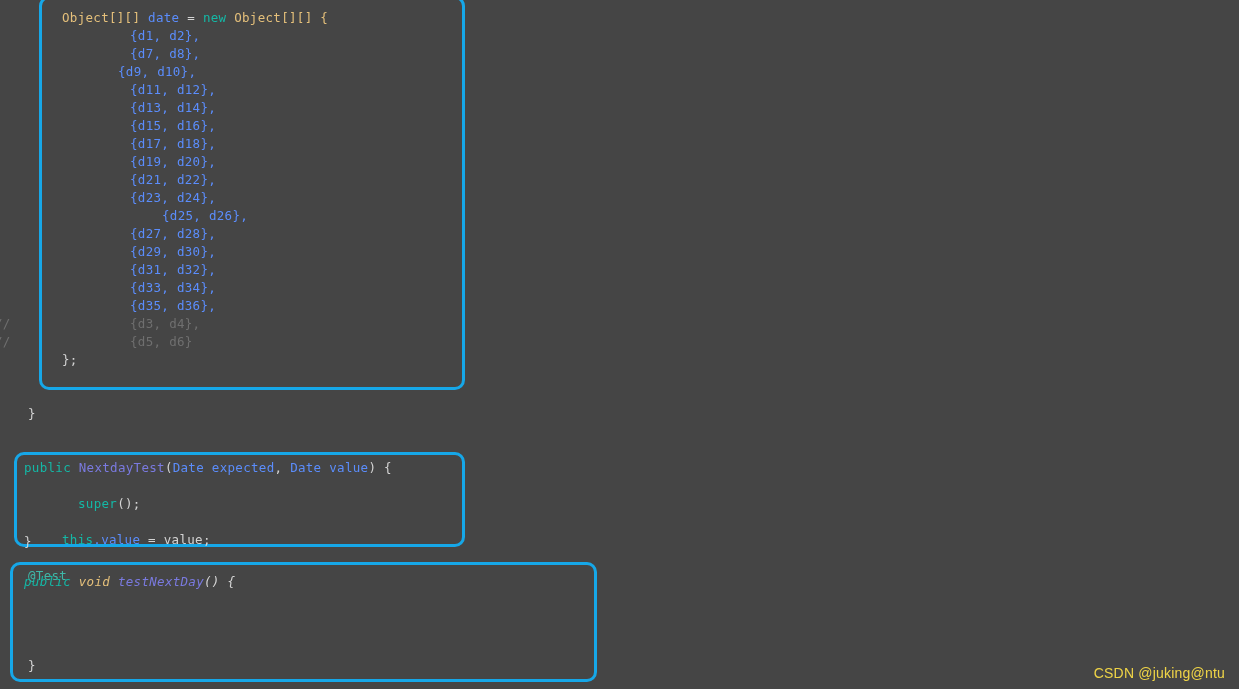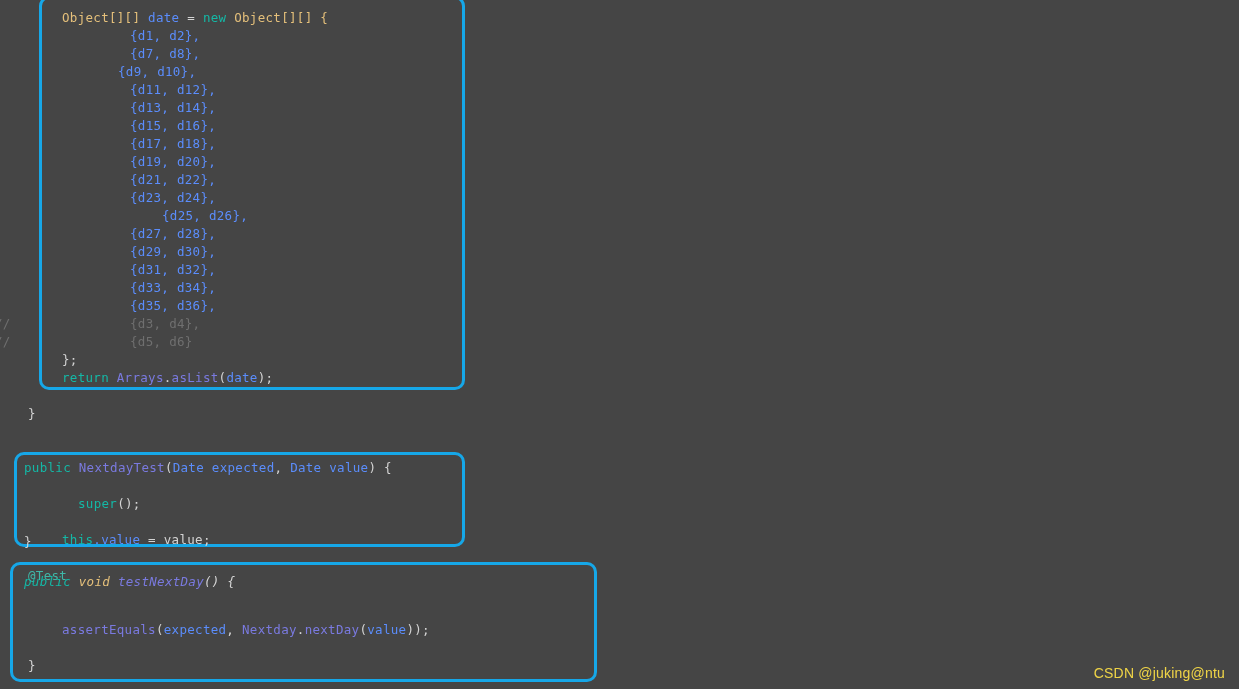--- a/index.html
+++ b/index.html
@@ -91,40 +91,38 @@
   <div class="code" style="left:130px; top:297px;"><span class="t-var">{d35, d36},</span></div>
 
   <div class="code" style="left:130px; top:315px;"><span class="t-comment">{d3, d4},</span></div>
   <div class="code" style="left:130px; top:333px;"><span class="t-comment">{d5, d6}</span></div>
 
   <div class="code" style="left:-5px; top:315px;"><span class="t-comment">//</span></div>
   <div class="code" style="left:-5px; top:333px;"><span class="t-comment">//</span></div>
 
   <div class="code" style="left:62px; top:351px;"><span class="t-plain">};</span></div>
 
-  <div class="code" style="left:62px; top:369px;"><span class="t-kw">return</span><span class="t-method"> Arrays</span><span class="t-punct">.</span><span class="t-method">asList</span><span class="t-punct">(</span><span class="t-var">date</span><span class="t-punct">);</span></div>
 
   <div class="code" style="left:28px; top:405px;"><span class="t-plain">}</span></div>
 
   <div class="hl-box" style="left:14px; top:452px; width:451px; height:95px;"></div>
 
   <div class="code" style="left:24px; top:459px;"><span class="t-kw">public</span><span class="t-method"> NextdayTest</span><span class="t-punct">(</span><span class="t-var">Date</span><span class="t-var"> expected</span><span class="t-punct">, </span><span class="t-var">Date</span><span class="t-var"> value</span><span class="t-punct">) {</span></div>
 
   <div class="code" style="left:78px; top:495px;"><span class="t-kw">super</span><span class="t-punct">();</span></div>
 
 
   <div class="code" style="left:62px; top:531px;"><span class="t-kw">this</span><span class="t-var">.value</span><span class="t-plain"> = value;</span></div>
 
   <div class="code" style="left:24px; top:531px; top:533px;"><span class="t-plain">}</span></div>
 
   <div class="hl-box" style="left:10px; top:562px; width:587px; height:120px;"></div>
 
   <div class="code" style="left:28px; top:567px;"><span class="t-anno">@Test</span></div>
 
   <div class="code" style="left:24px; top:573px;font-style:italic;"><span class="t-kw">public</span><span class="t-type"> void</span><span class="t-method"> testNextDay</span><span class="t-punct">() {</span></div>
 
-  <div class="code" style="left:62px; top:621px;"><span class="t-method">assertEquals</span><span class="t-punct">(</span><span class="t-var">expected</span><span class="t-punct">, </span><span class="t-method">Nextday</span><span class="t-punct">.</span><span class="t-method">nextDay</span><span class="t-punct">(</span><span class="t-var">value</span><span class="t-punct">));</span></div>
 
   <div class="code" style="left:28px; top:657px;"><span class="t-plain">}</span></div>
 
   <div class="watermark">CSDN @juking@ntu</div>
 
 </div>
 
 </body></html>

